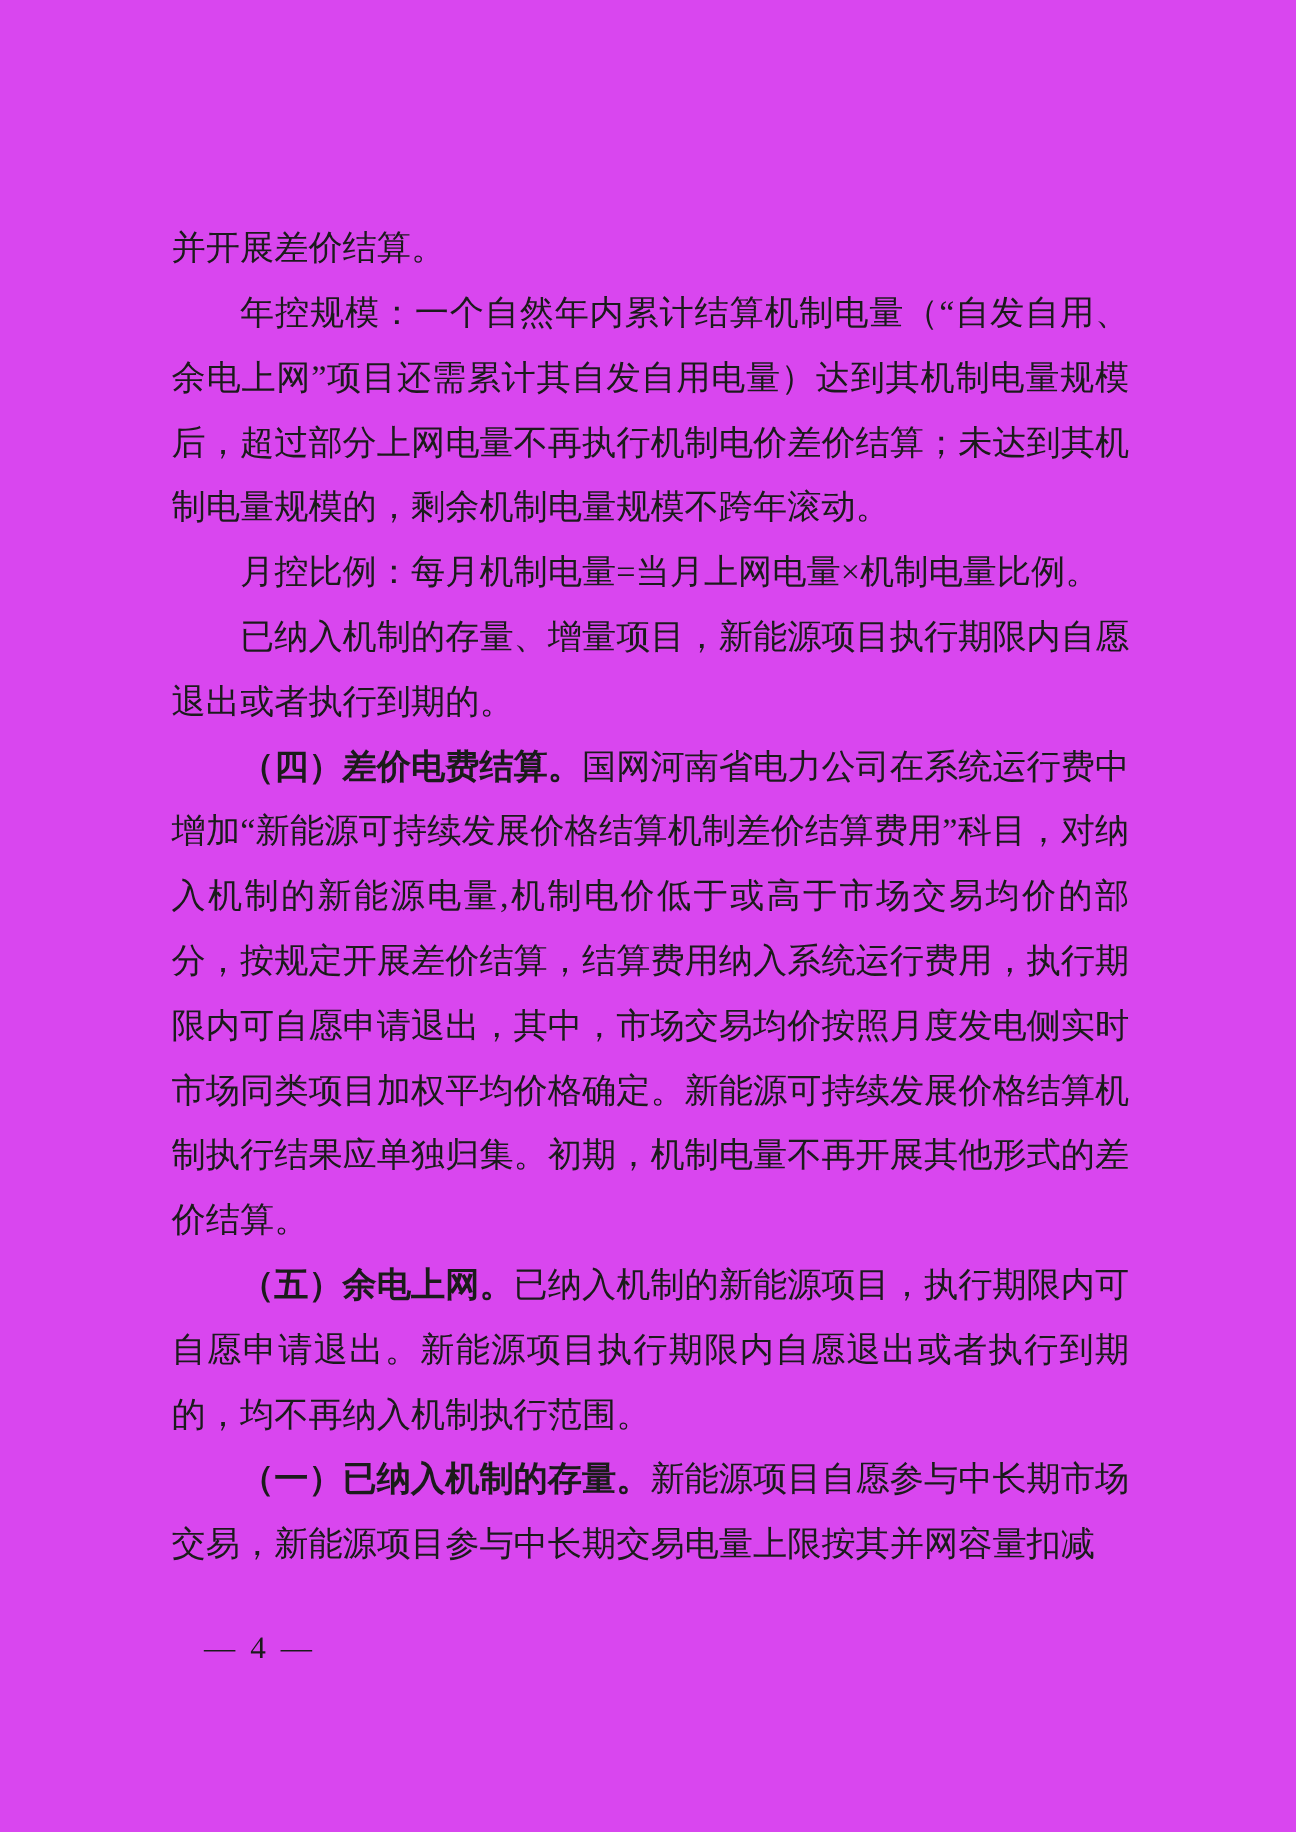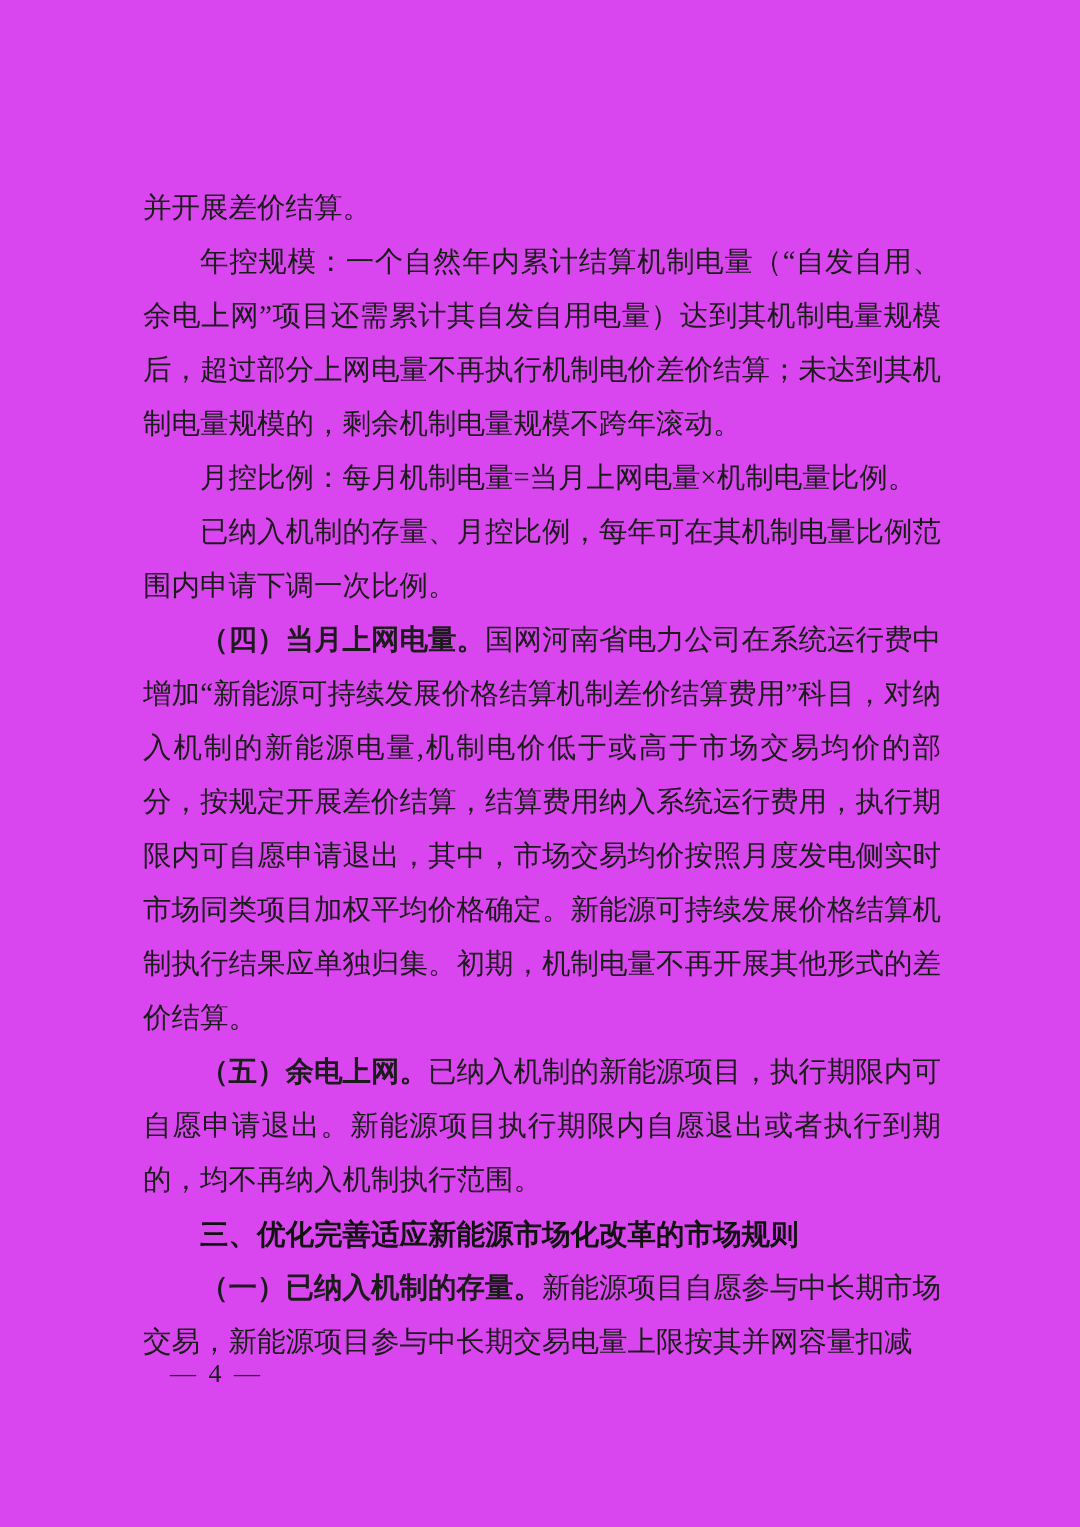--- a/index.html
+++ b/index.html
@@ -55,20 +55,19 @@
   }
 </style>
 </head>
 <body>
 
 <div class="page">
   <div class="doc-body">
       <p class="line"><span>并开展差价结算。</span></p>
       <p class="line indent"><span>年控规模：一个自然年内累计结算机制电量（“自发自用、余电上网”项目还需累计其自发自用电量）达到其机制电量规模后，超过部分上网电量不再执行机制电价差价结算；未达到其机制电量规模的，剩余机制电量规模不跨年滚动。</span></p>
       <p class="line indent"><span>月控比例：每月机制电量=当月上网电量×机制电量比例。</span></p>
-      <p class="line indent"><span>已纳入机制的存量、月控比例，每年可在其机制电量比例范围内申请下调一次比例。</span></p>
-      <p class="line indent"><span class="bold">（四）当月上网电量。</span><span>国网河南省电力公司在系统运行费中增加“新能源可持续发展价格结算机制差价结算费用”科目，对纳入机制的新能源电量,机制电价低于或高于市场交易均价的部分，按规定开展差价结算，结算费用纳入系统运行费用，执行期限内可自愿申请退出，其中，市场交易均价按照月度发电侧实时市场同类项目加权平均价格确定。新能源可持续发展价格结算机制执行结果应单独归集。初期，机制电量不再开展其他形式的差价结算。</span></p>
+      <p class="line indent"><span>已纳入机制的存量、增量项目，新能源项目执行期限内自愿退出或者执行到期的。</span></p>
+      <p class="line indent"><span class="bold">（四）差价电费结算。</span><span>国网河南省电力公司在系统运行费中增加“新能源可持续发展价格结算机制差价结算费用”科目，对纳入机制的新能源电量,机制电价低于或高于市场交易均价的部分，按规定开展差价结算，结算费用纳入系统运行费用，执行期限内可自愿申请退出，其中，市场交易均价按照月度发电侧实时市场同类项目加权平均价格确定。新能源可持续发展价格结算机制执行结果应单独归集。初期，机制电量不再开展其他形式的差价结算。</span></p>
       <p class="line indent"><span class="bold">（五）余电上网。</span><span>已纳入机制的新能源项目，执行期限内可自愿申请退出。新能源项目执行期限内自愿退出或者执行到期的，均不再纳入机制执行范围。</span></p>
-      <p class="line heading indent"><span class="bold">三、优化完善适应新能源市场化改革的市场规则</span></p>
       <p class="line indent"><span class="bold">（一）已纳入机制的存量。</span><span>新能源项目自愿参与中长期市场交易，新能源项目参与中长期交易电量上限按其并网容量扣减</span></p>
     </div>
   <div class="footer">— 4 —</div>
 </div>
 
 </body></html>

